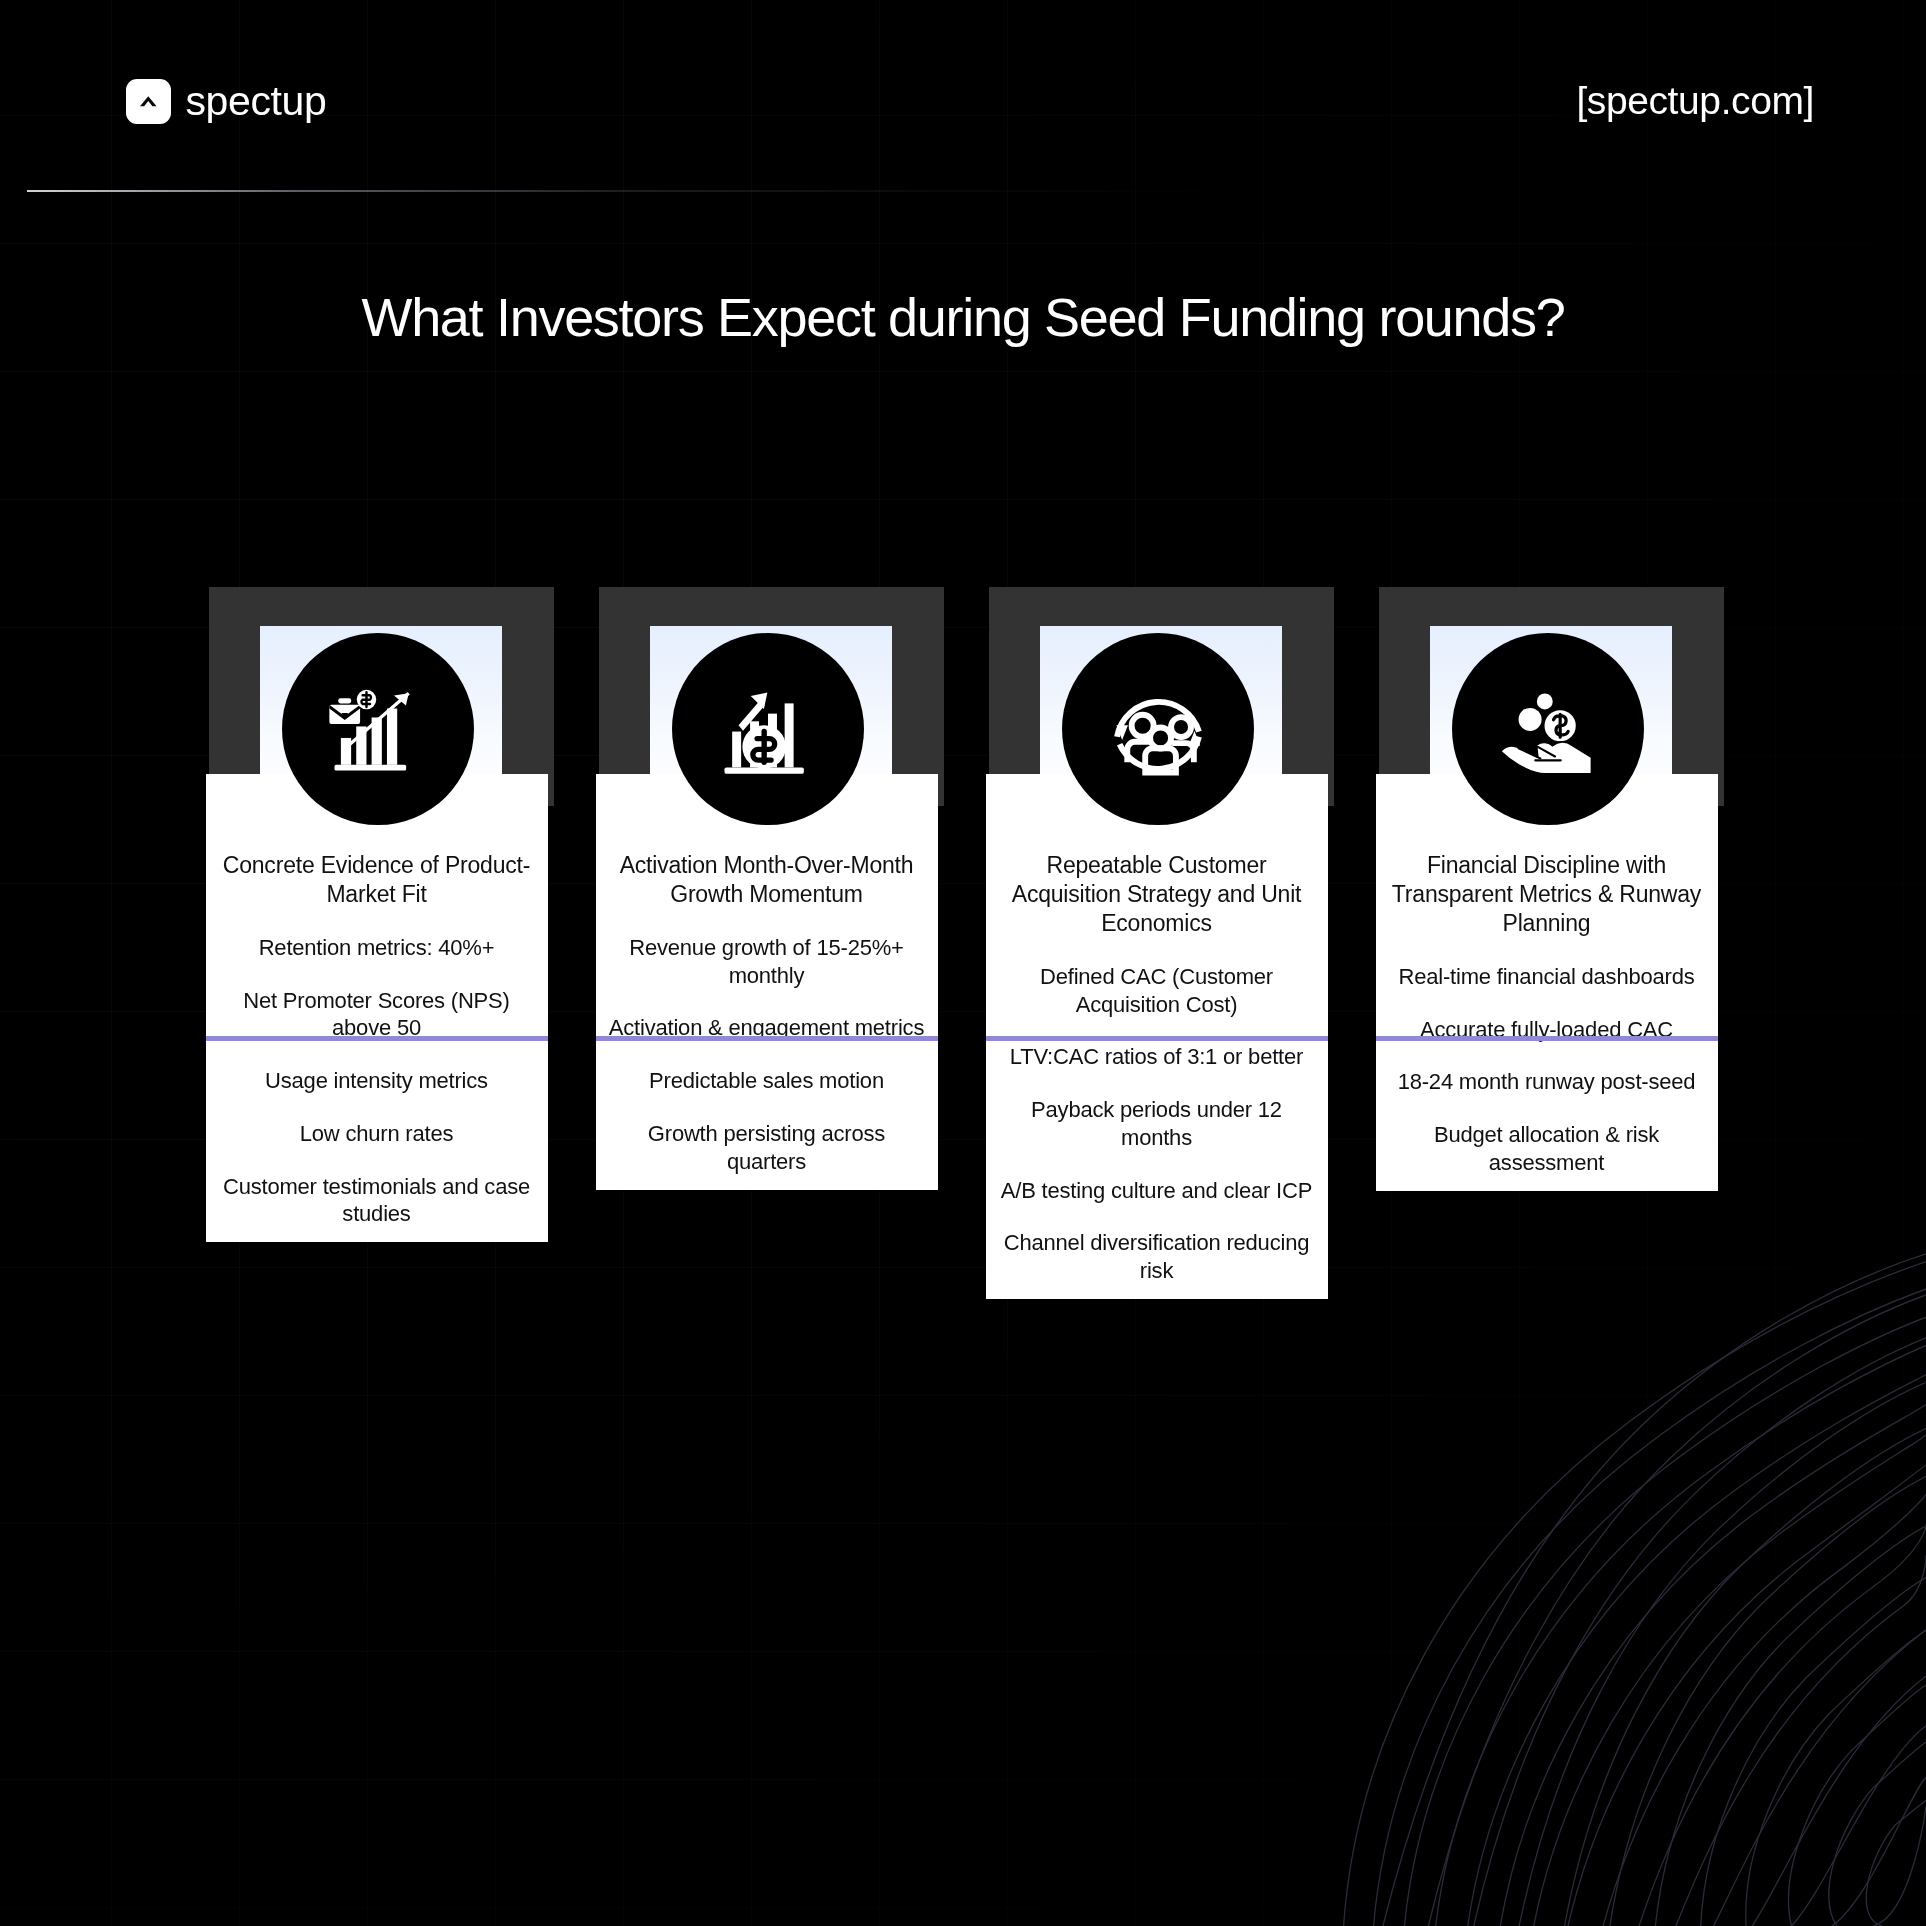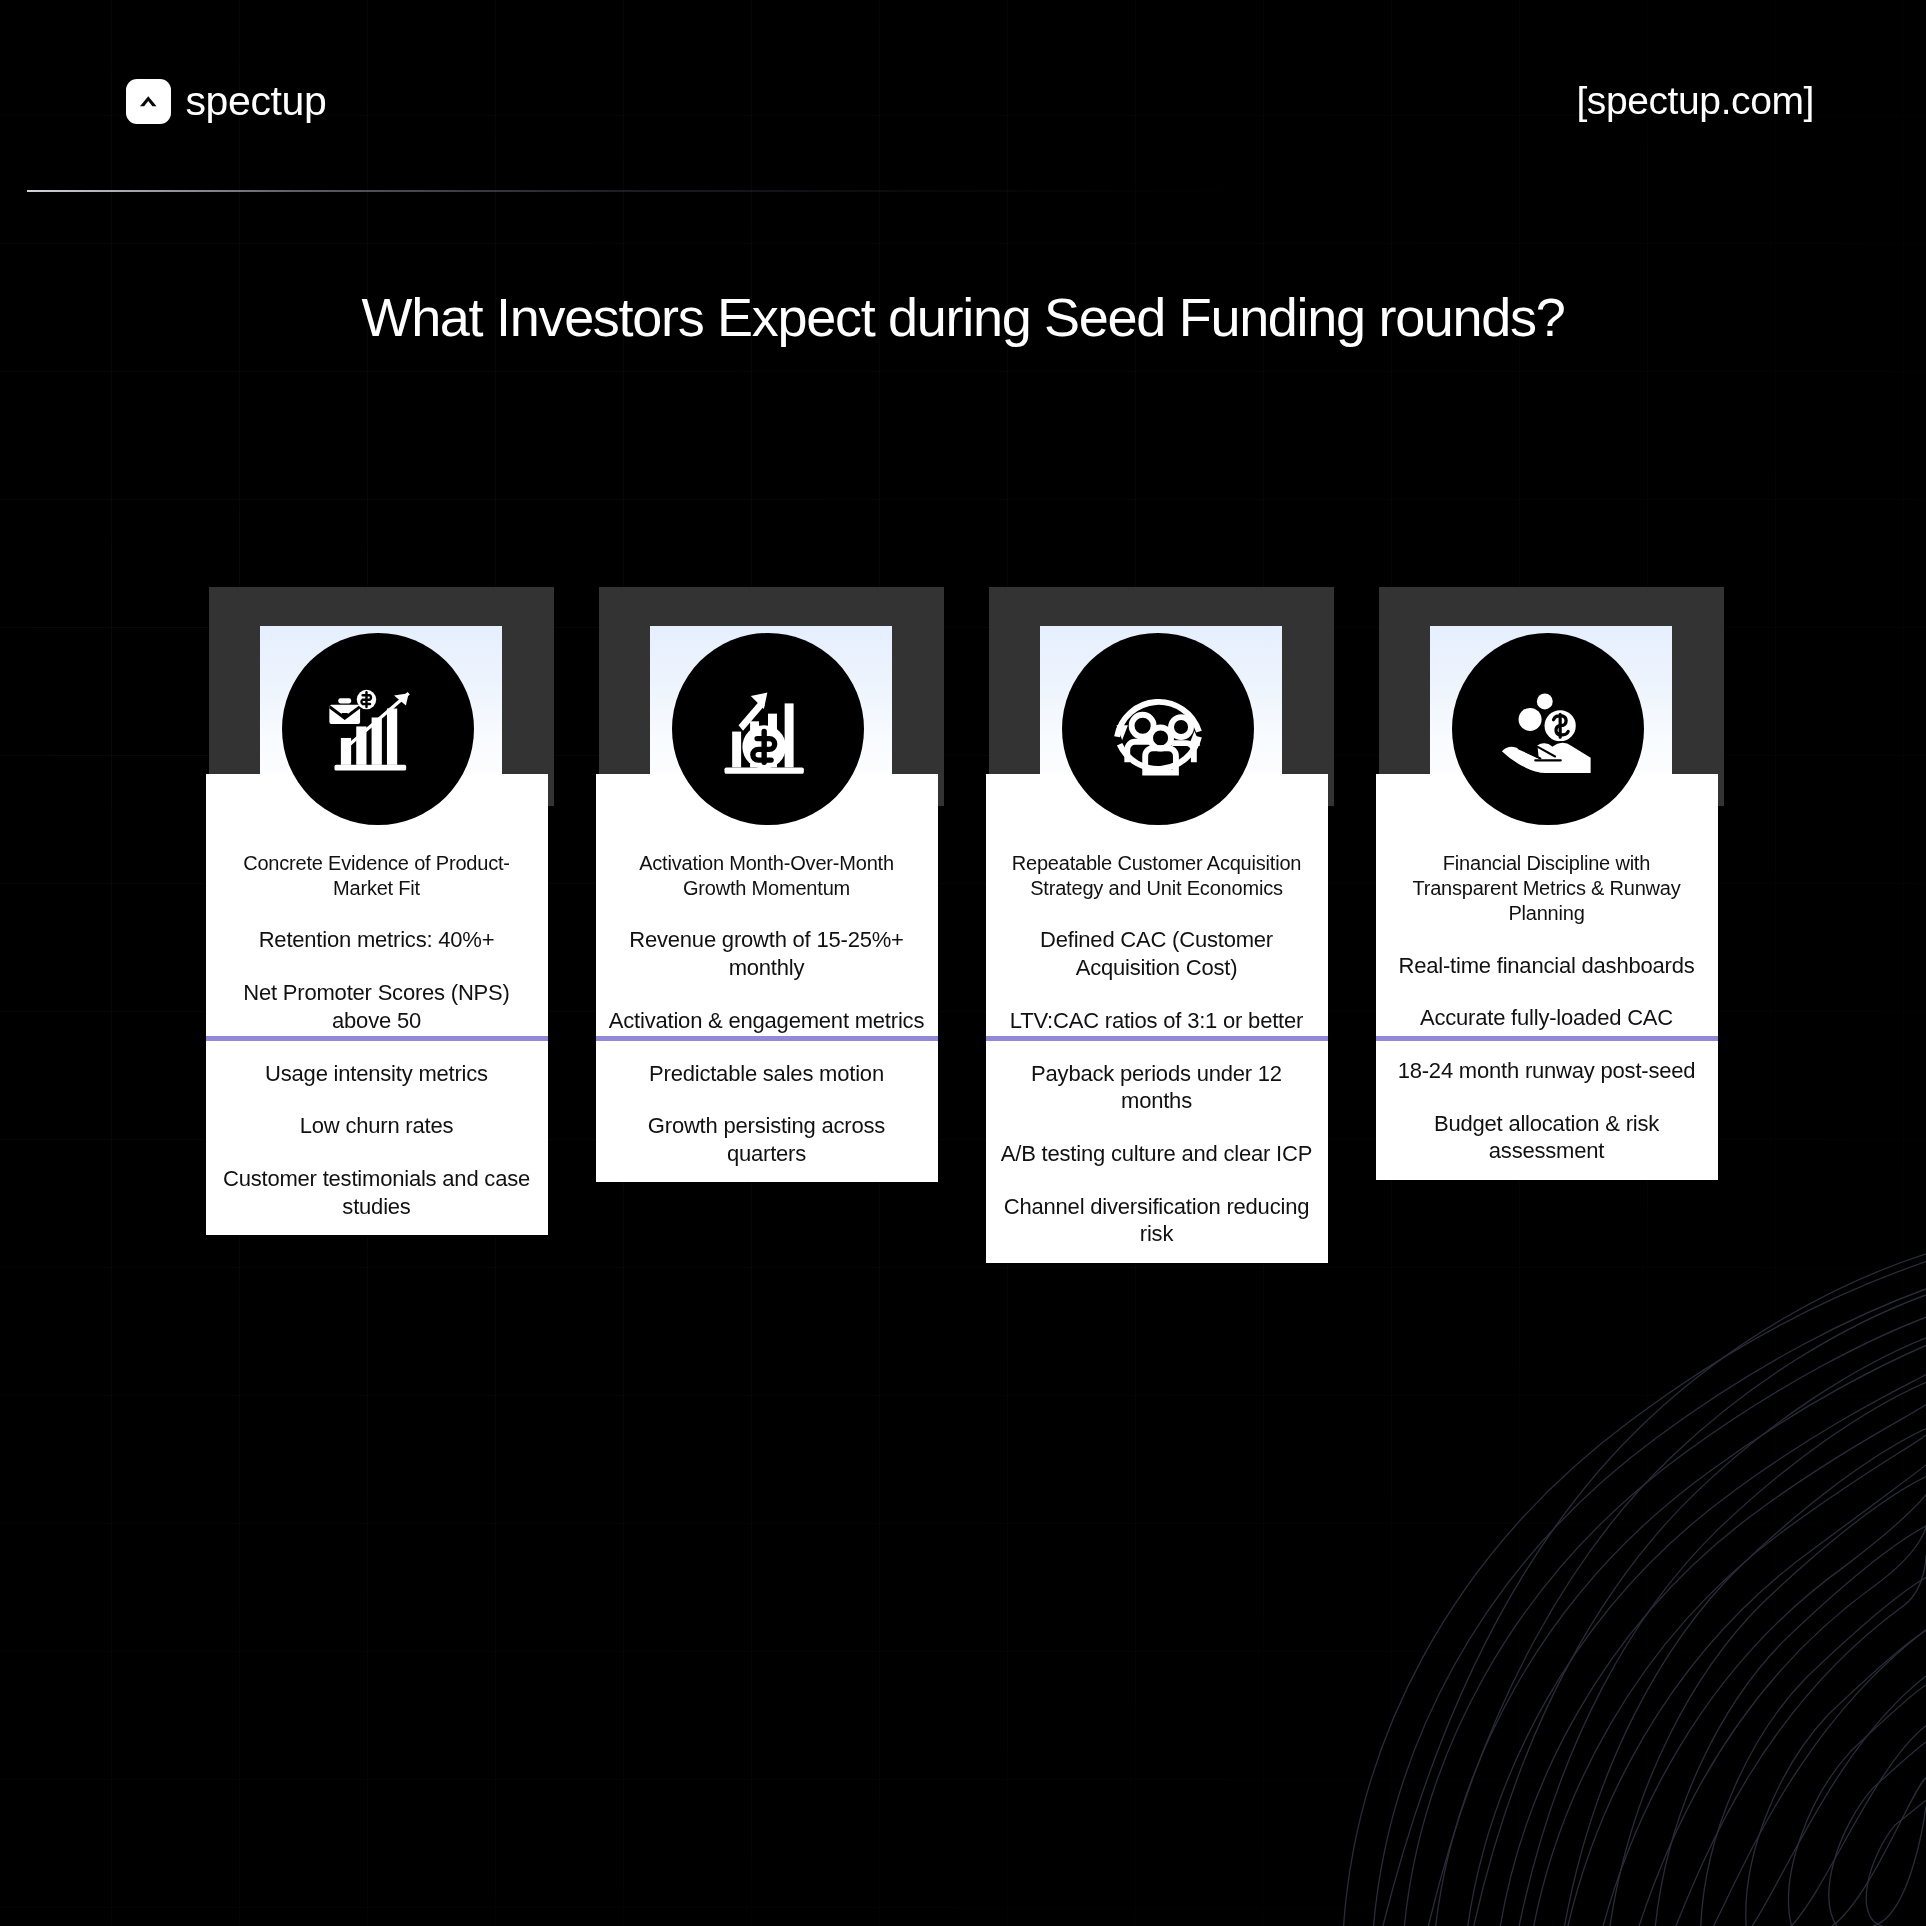--- a/index.html
+++ b/index.html
@@ -165,21 +165,21 @@
     left: 0;
     top: 262px;
     width: 342px;
     height: 5.1px;
     background: #9189d6;
     z-index: 4;
   }
 
   .card-heading {
     color: #111111;
-    font-size: 20px;
+    font-size: 23px;
     line-height: 1.26;
     text-align: center;
     padding: 0 14.5px 0 14.5px;
     font-weight: 400;
     letter-spacing: -0.2px;
   }
 
   .card-points {
     list-style: none;
     margin-top: 25px;

